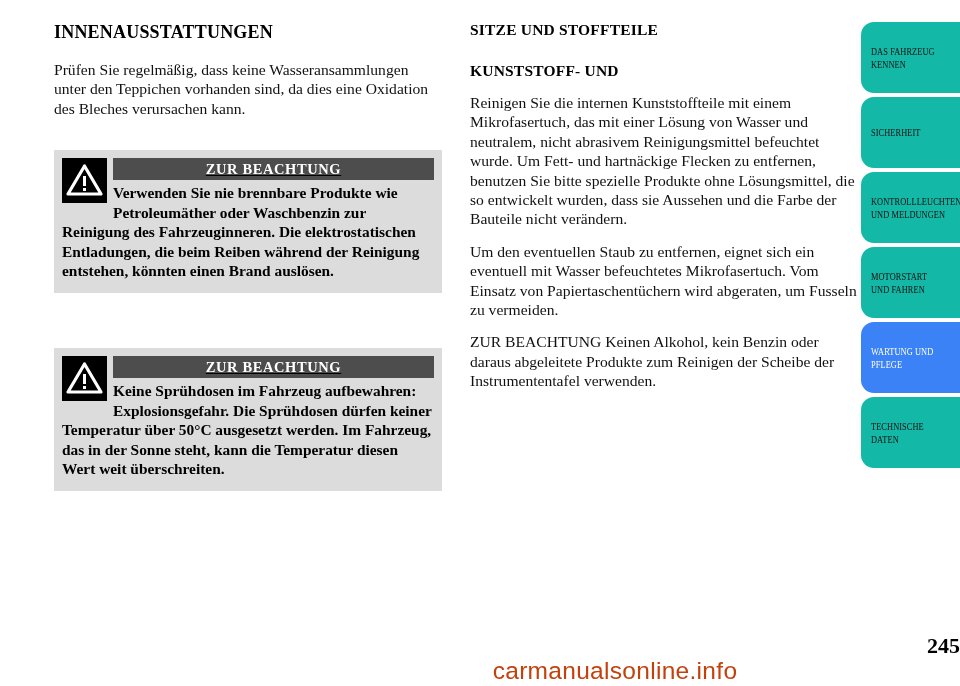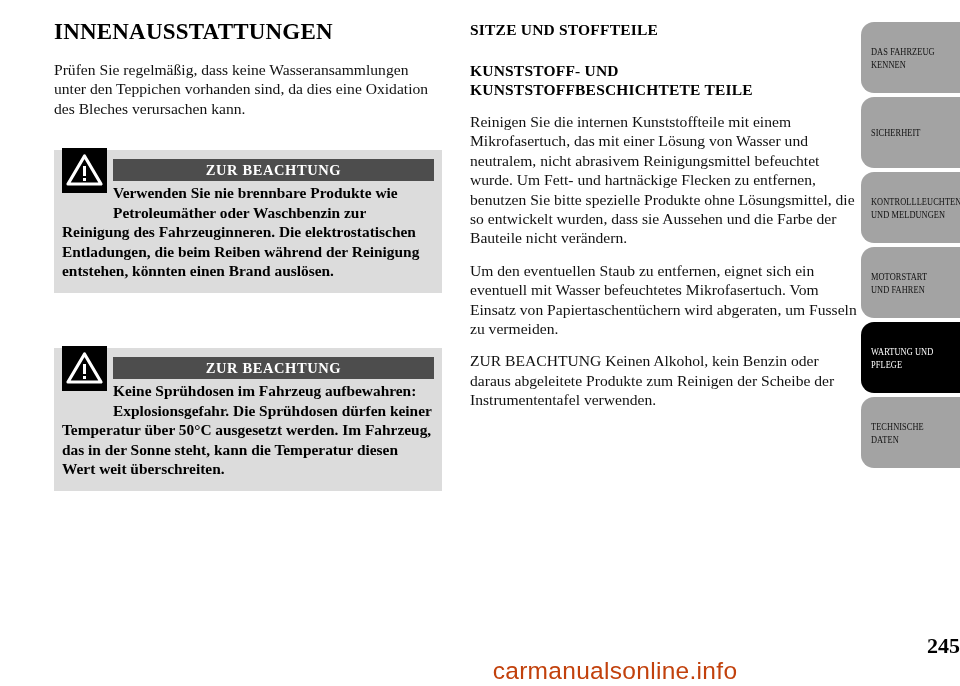--- a/index.html
+++ b/index.html
@@ -33,21 +33,21 @@
   #col-right { left: 470px; }
 
   h2.section-title {
     font-family: "Liberation Serif", "DejaVu Serif", serif;
     font-weight: bold;
     margin: 0 0 14px 0;
     letter-spacing: 0.2px;
     color: #000;
   }
   #col-left h2.section-title {
-    font-size: 23px;
+    font-size: 18px;
     line-height: 24px;
     margin-bottom: 16px;
   }
   #col-right h2.section-title {
     font-size: 15.5px;
     line-height: 19px;
     margin-bottom: 13px;
   }
   h2.section-title.tight {
     margin-top: 22px;
@@ -69,22 +69,23 @@
     width: 388px;
     background: #dcdcdc;
     padding: 8px 8px 12px 8px;
     box-sizing: border-box;
   }
   #warn-1 { top: 150px; }
   #warn-2 { top: 348px; }
 
   .warn-head {
     display: flex;
-    align-items: center;
+    align-items: flex-start;
     height: 24px;
+    text-decoration: underline;
   }
   .warn-icon {
     width: 45px;
     height: 45px;
     background: #000000;
     flex: 0 0 45px;
     position: relative;
   }
   .warn-icon svg { display: block; }
 
@@ -119,31 +120,31 @@
   #tab-rail {
     position: absolute;
     left: 861px;
     top: 22px;
     width: 99px;
   }
   .tab {
     width: 99px;
     height: 71px;
     margin-bottom: 4px;
-    background: #a3a3a3;
+    background: #14b8a6;
     border-top-left-radius: 13px;
     border-bottom-left-radius: 13px;
     box-sizing: border-box;
     padding: 0 6px 0 10px;
     display: flex;
     align-items: center;
     position: relative;
   }
   .tab.active {
-    background: #000000;
+    background: #3b82f6;
   }
   .tab-label {
     font-family: "Liberation Serif", "DejaVu Serif", serif;
     font-size: 10.2px;
     line-height: 13px;
     font-weight: normal;
     color: #111111;
     transform: scaleX(0.82);
     transform-origin: left center;
     width: 120%;
@@ -223,21 +224,20 @@
       <span class="indent-shim"></span>
       <span>Keine Sprühdosen im Fahrzeug aufbewahren: Explosionsgefahr. Die Sprühdosen dürfen keiner Temperatur über 50°C ausgesetzt werden. Im Fahrzeug, das in der Sonne steht, kann die Temperatur diesen Wert weit überschreiten.</span>
     </div>
   </div>
 
   <div class="column" id="col-right">
     <h2 class="section-title">SITZE UND STOFFTEILE</h2>
 
     <h2 class="section-title tight">
       <span>KUNSTSTOFF- UND</span><br>
-      <span>KUNSTSTOFFBESCHICHTETE TEILE</span>
     </h2>
     <p class="body-text">Reinigen Sie die internen Kunststoffteile mit einem Mikrofasertuch, das mit einer Lösung von Wasser und neutralem, nicht abrasivem Reinigungsmittel befeuchtet wurde. Um Fett- und hartnäckige Flecken zu entfernen, benutzen Sie bitte spezielle Produkte ohne Lösungsmittel, die so entwickelt wurden, dass sie Aussehen und die Farbe der Bauteile nicht verändern.</p>
     <p class="body-text">Um den eventuellen Staub zu entfernen, eignet sich ein eventuell mit Wasser befeuchtetes Mikrofasertuch. Vom Einsatz von Papiertaschentüchern wird abgeraten, um Fusseln zu vermeiden.</p>
     <p class="body-text">ZUR BEACHTUNG Keinen Alkohol, kein Benzin oder daraus abgeleitete Produkte zum Reinigen der Scheibe der Instrumententafel verwenden.</p>
   </div>
 
   <div id="tab-rail">
     <div class="tab">
       <span class="tab-label">DAS FAHRZEUG KENNEN</span>
     </div>

